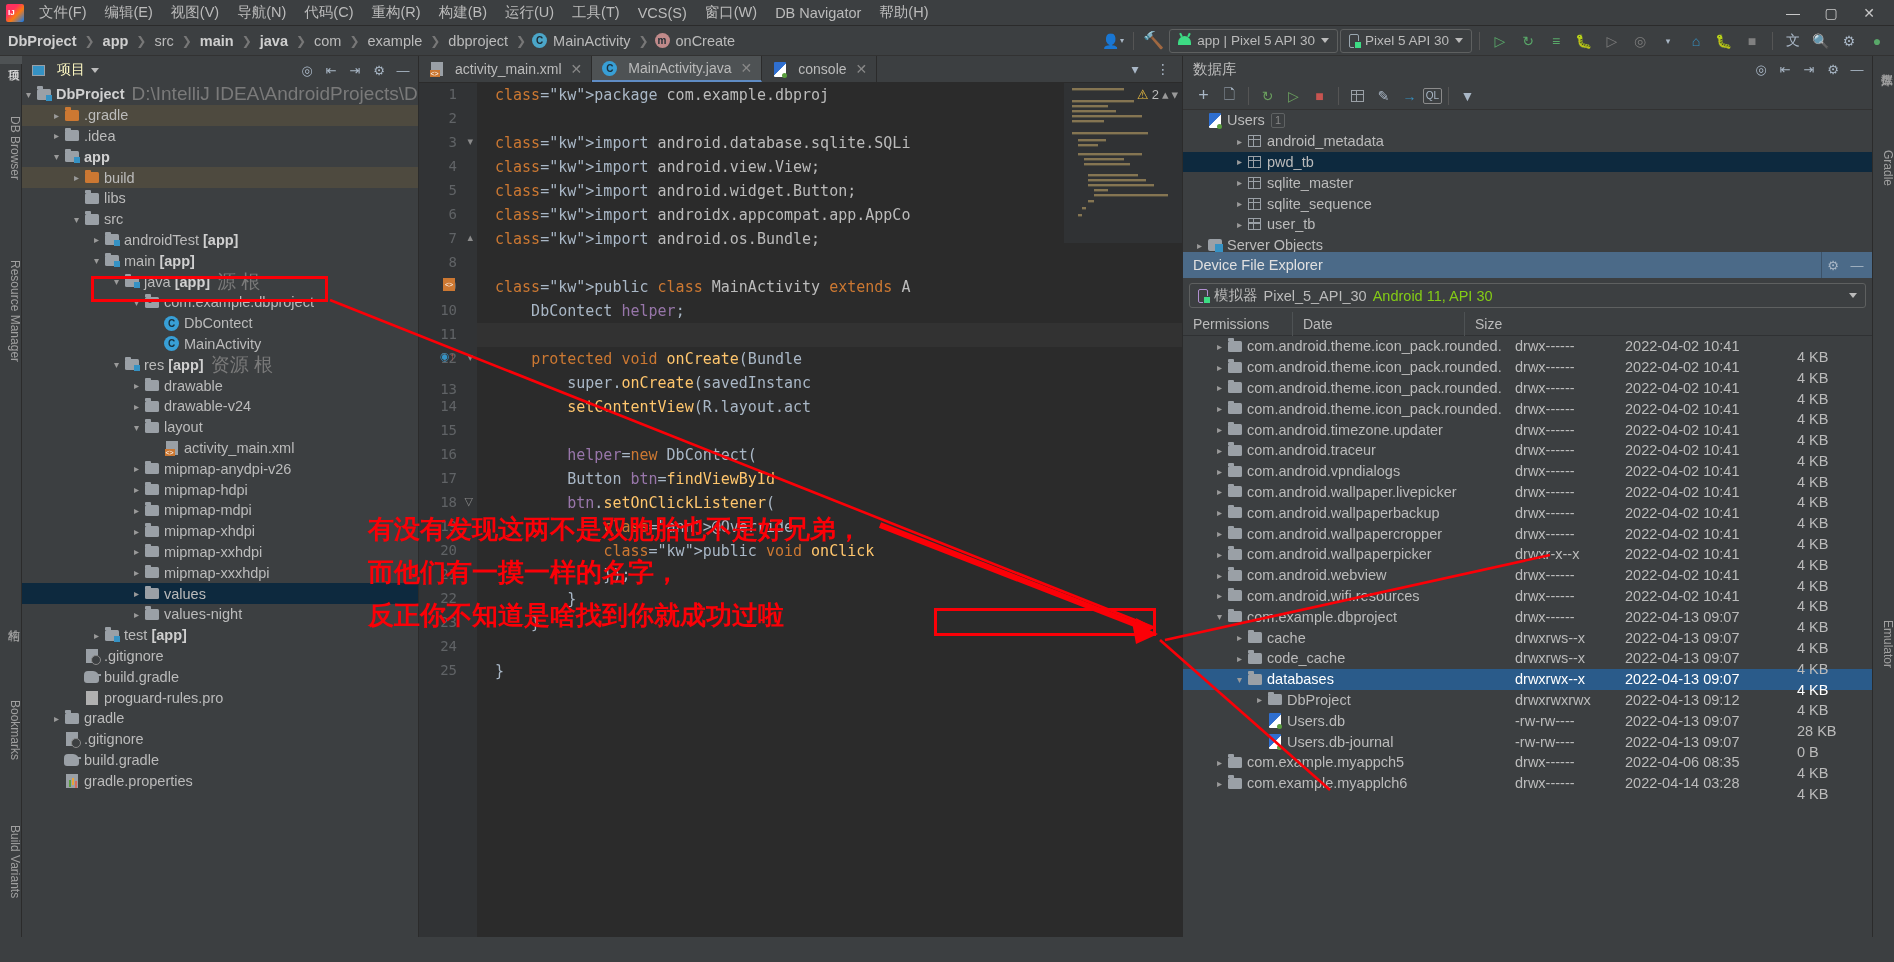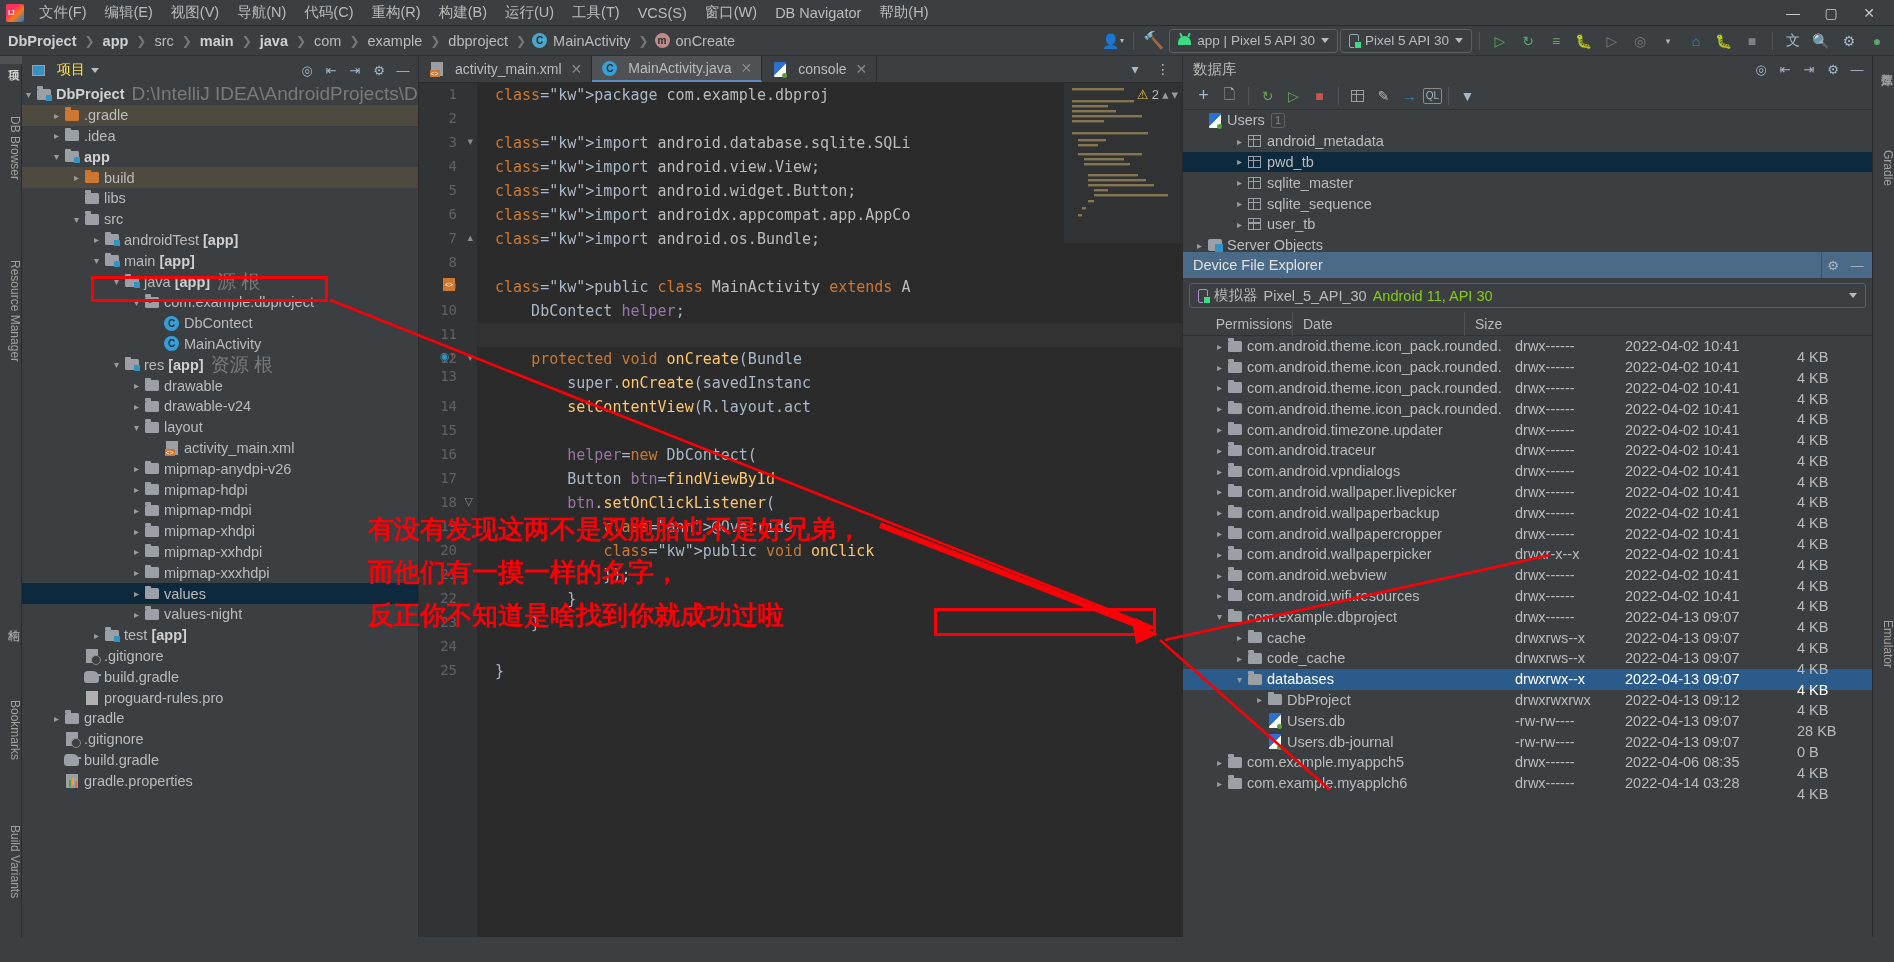--- a/index.html
+++ b/index.html
@@ -55,21 +55,21 @@
   
   .leftstrip{ width:22px; background:#3c3f41; border-right:1px solid #2b2b2b; position:relative; flex:0 0 22px;}
   .vtab{ position:absolute; left:0; width:22px; color:#a0a0a0; font-size:12px;
      writing-mode:vertical-rl; text-orientation:mixed; white-space:nowrap; padding:4px 0; }
   .vtab.sel{ background:#4e5254; color:#ddd;}
 
   
   .project{ width:397px; flex:0 0 397px; background:#3c3f41; display:flex;flex-direction:column;
      border-right:1px solid #2b2b2b; }
   .panel-head{ height:28px; display:flex; align-items:center; padding:0 4px 0 8px; gap:6px; }
-  .panel-head .title{ color:#fde047; font-size:14px;}
+  .panel-head .title{ color:#fef9c3; font-size:14px;}
   .ph-icons{ margin-left:auto; display:flex; gap:2px;}
   .ph-ico{ width:22px;height:22px;display:flex;align-items:center;justify-content:center;color:#a9b7c6;font-size:13px;}
   .tree{ flex:1; overflow:hidden; font-size:14.5px; position:relative;}
   .trow{ height:20.8px; display:flex; align-items:center; white-space:nowrap; padding-right:4px;}
   .trow.sel{ background:#0d293e;}
   .trow.hl{ background:#4e4a3f;}
   .arrow{ width:13px;flex:0 0 13px;text-align:center;color:#9a9a9a;font-size:10px;}
   .ico{ width:17px;flex:0 0 17px;margin-right:4px;display:inline-flex;align-items:center;justify-content:center;}
   .fold{ width:14px;height:11px;background:#9aa0a6;border-radius:1.5px;position:relative;}
   .fold::before{content:"";position:absolute;top:-2.5px;left:0;width:6px;height:3px;background:#9aa0a6;border-radius:1px 1px 0 0;}
@@ -586,21 +586,21 @@
             <div class="gutter-num" style="top: 51px;">3</div>
             <div class="gutter-num" style="top: 75px;">4</div>
             <div class="gutter-num" style="top: 99px;">5</div>
             <div class="gutter-num" style="top: 123px;">6</div>
             <div class="gutter-num" style="top: 147px;">7</div>
             <div class="gutter-num" style="top: 171px;">8</div>
             <div class="gutter-num" style="top: 195px;">9</div>
             <div class="gutter-num" style="top: 219px;">10</div>
             <div class="gutter-num" style="top: 243px;">11</div>
             <div class="gutter-num" style="top: 267px;">12</div>
-            <div class="gutter-num" style="top: 285px;">13</div>
+            <div class="gutter-num" style="top: 298px;">13</div>
             <div class="gutter-num" style="top: 315px;">14</div>
             <div class="gutter-num" style="top: 339px;">15</div>
             <div class="gutter-num" style="top: 363px;">16</div>
             <div class="gutter-num" style="top: 387px;">17</div>
             <div class="gutter-num" style="top: 411px;">18</div>
             <div class="gutter-num" style="top: 435px;">19</div>
             <div class="gutter-num" style="top: 459px;">20</div>
             <div class="gutter-num" style="top: 483px;">21</div>
             <div class="gutter-num" style="top: 507px;">22</div>
             <div class="gutter-num" style="top: 531px;">23</div>
@@ -749,21 +749,21 @@
 
       <div class="dev-sel">
         <span class="phone-ico" style="border-color:#b08fd0;"></span>
         <span>模拟器 </span>
           <span>Pixel_5_API_30</span>
         <span class="gray">Android 11, API 30</span>
         <span class="caret"></span>
       </div>
 
       <div class="fe-header">
-        <div style="flex:0 0 110px;text-align:right;">Permissions</div>
+        <div style="flex:0 0 110px;">Permissions</div>
         <div style="flex:0 0 172px;">Date</div>
         <div style="flex:1;border-right:none;">Size</div>
       </div>
       <div class="fe-body" id="fe-body">
           <div class="fe-row">
             <div class="fe-c c-name">
               <span style="display:inline-block;width:30px"></span>
               <span class="arrow">▸</span>
               <span class="ico">
                 <span class="fold"></span>

